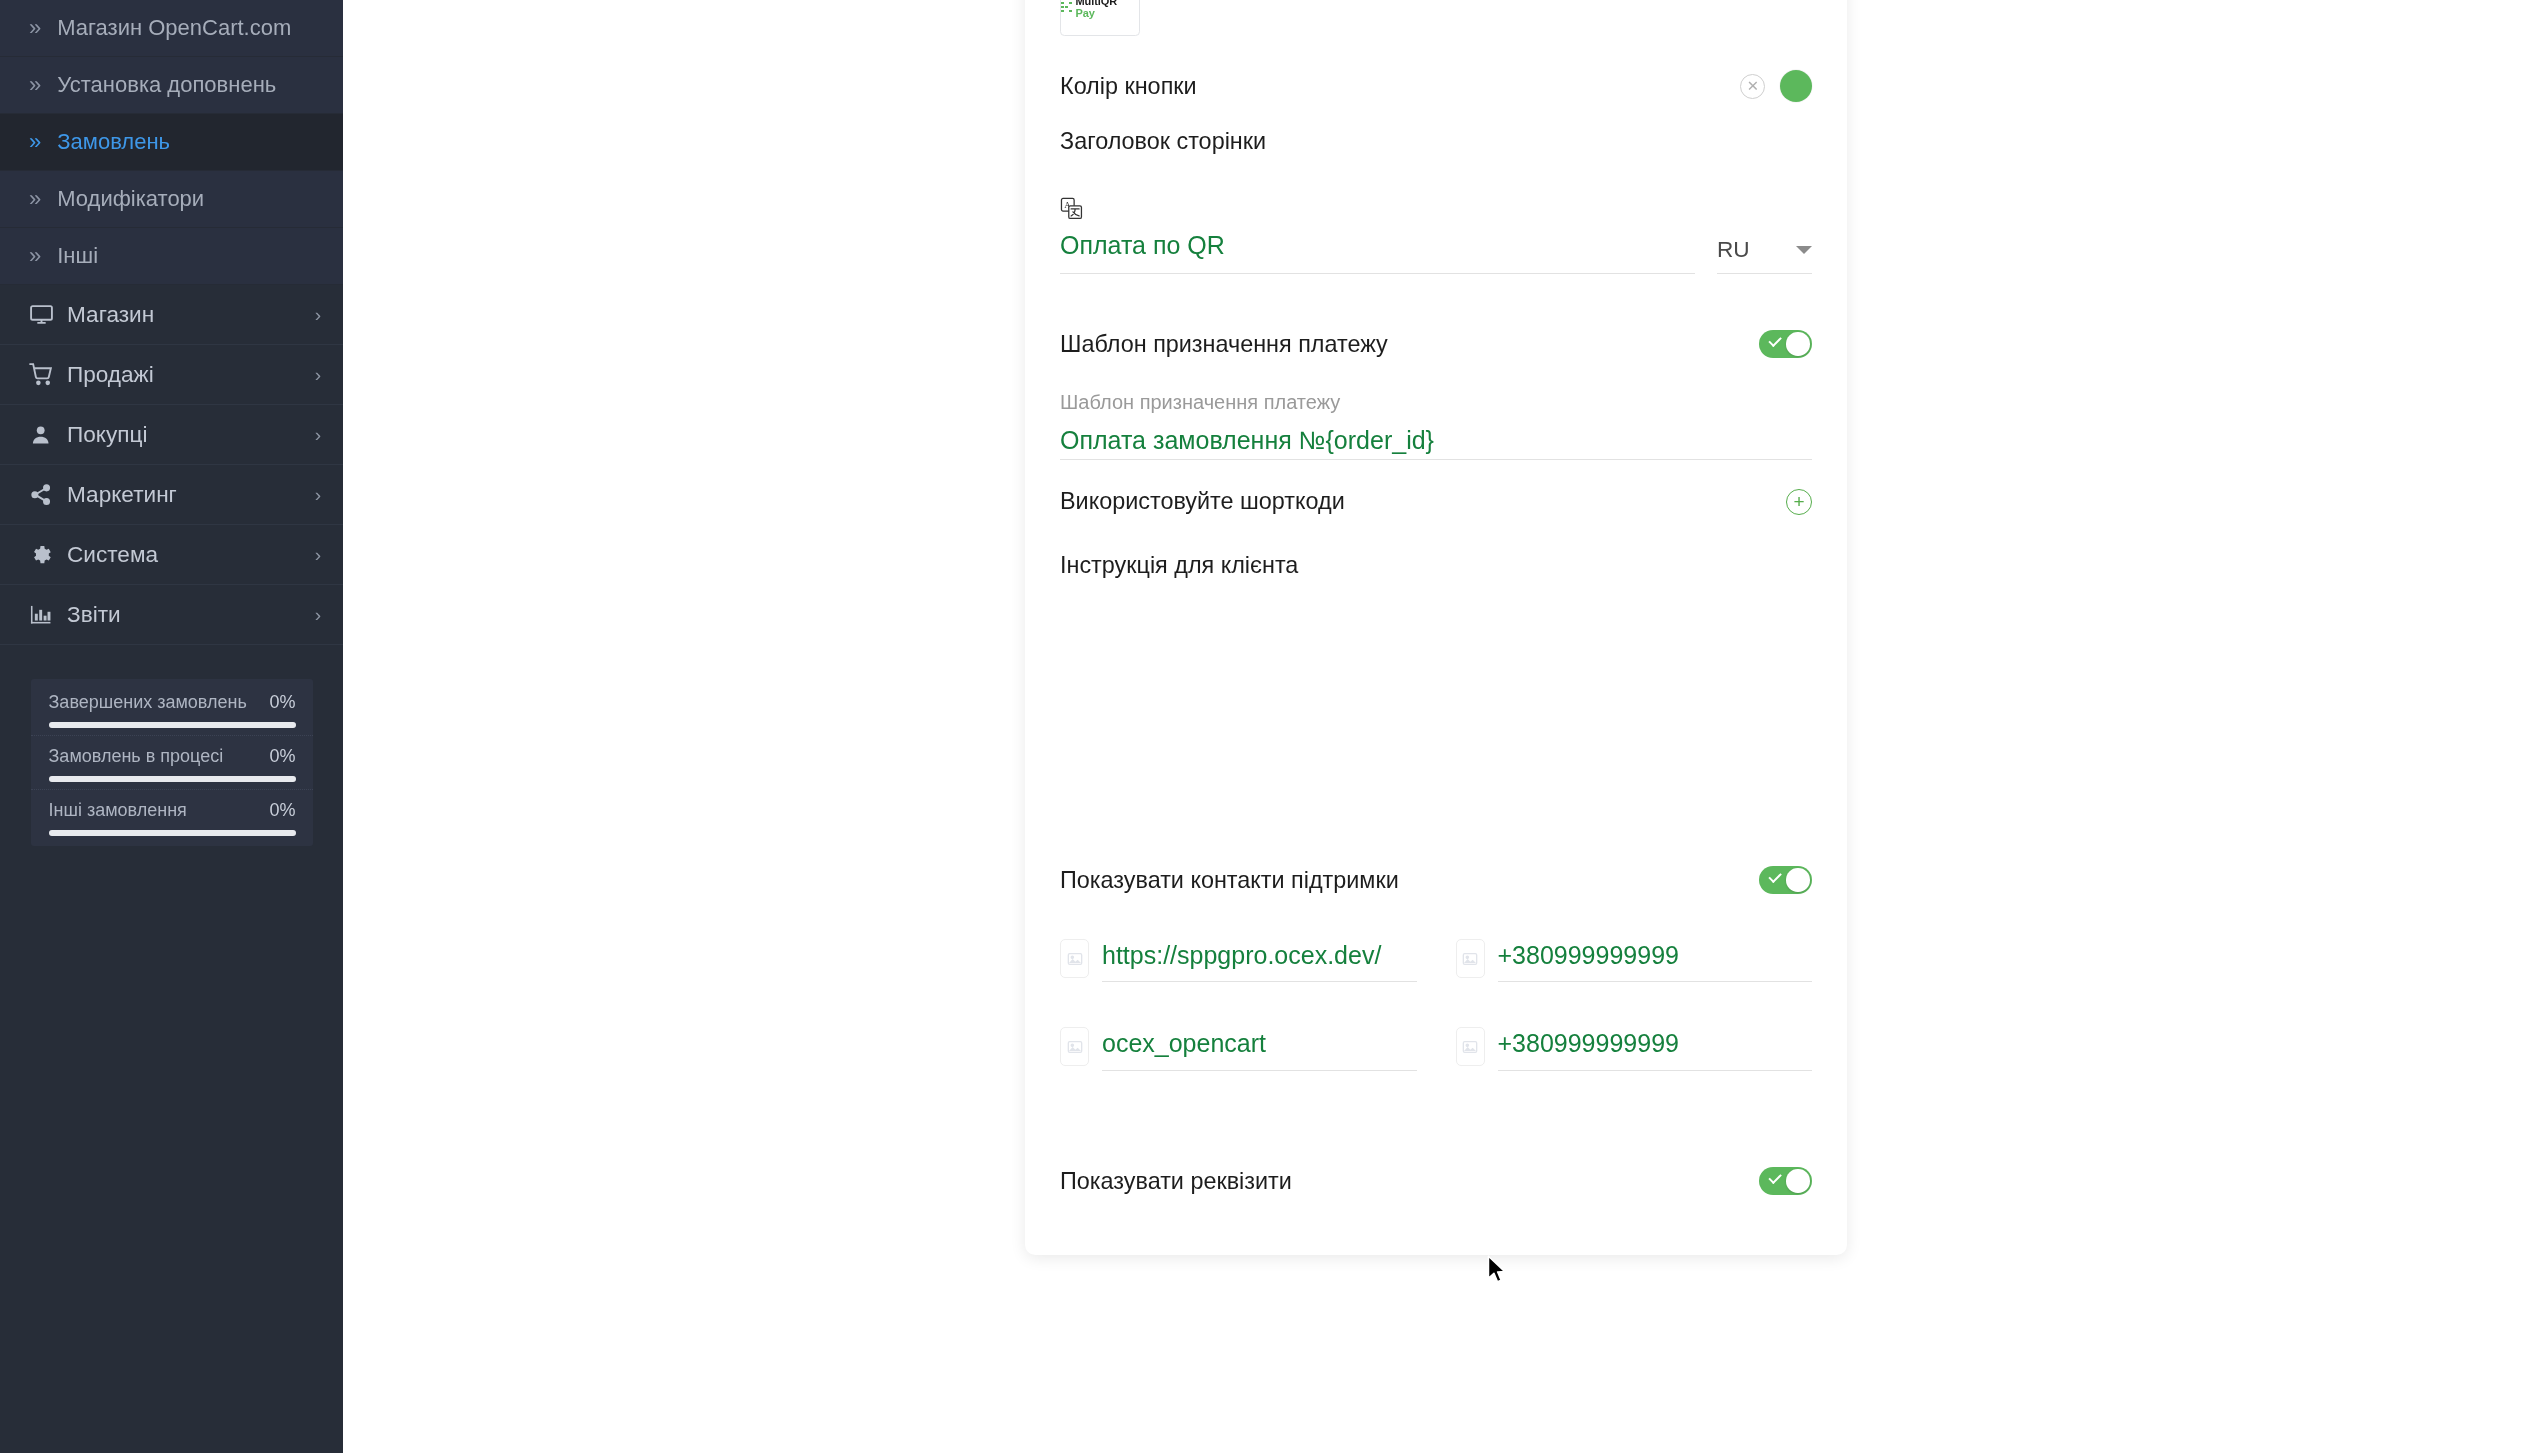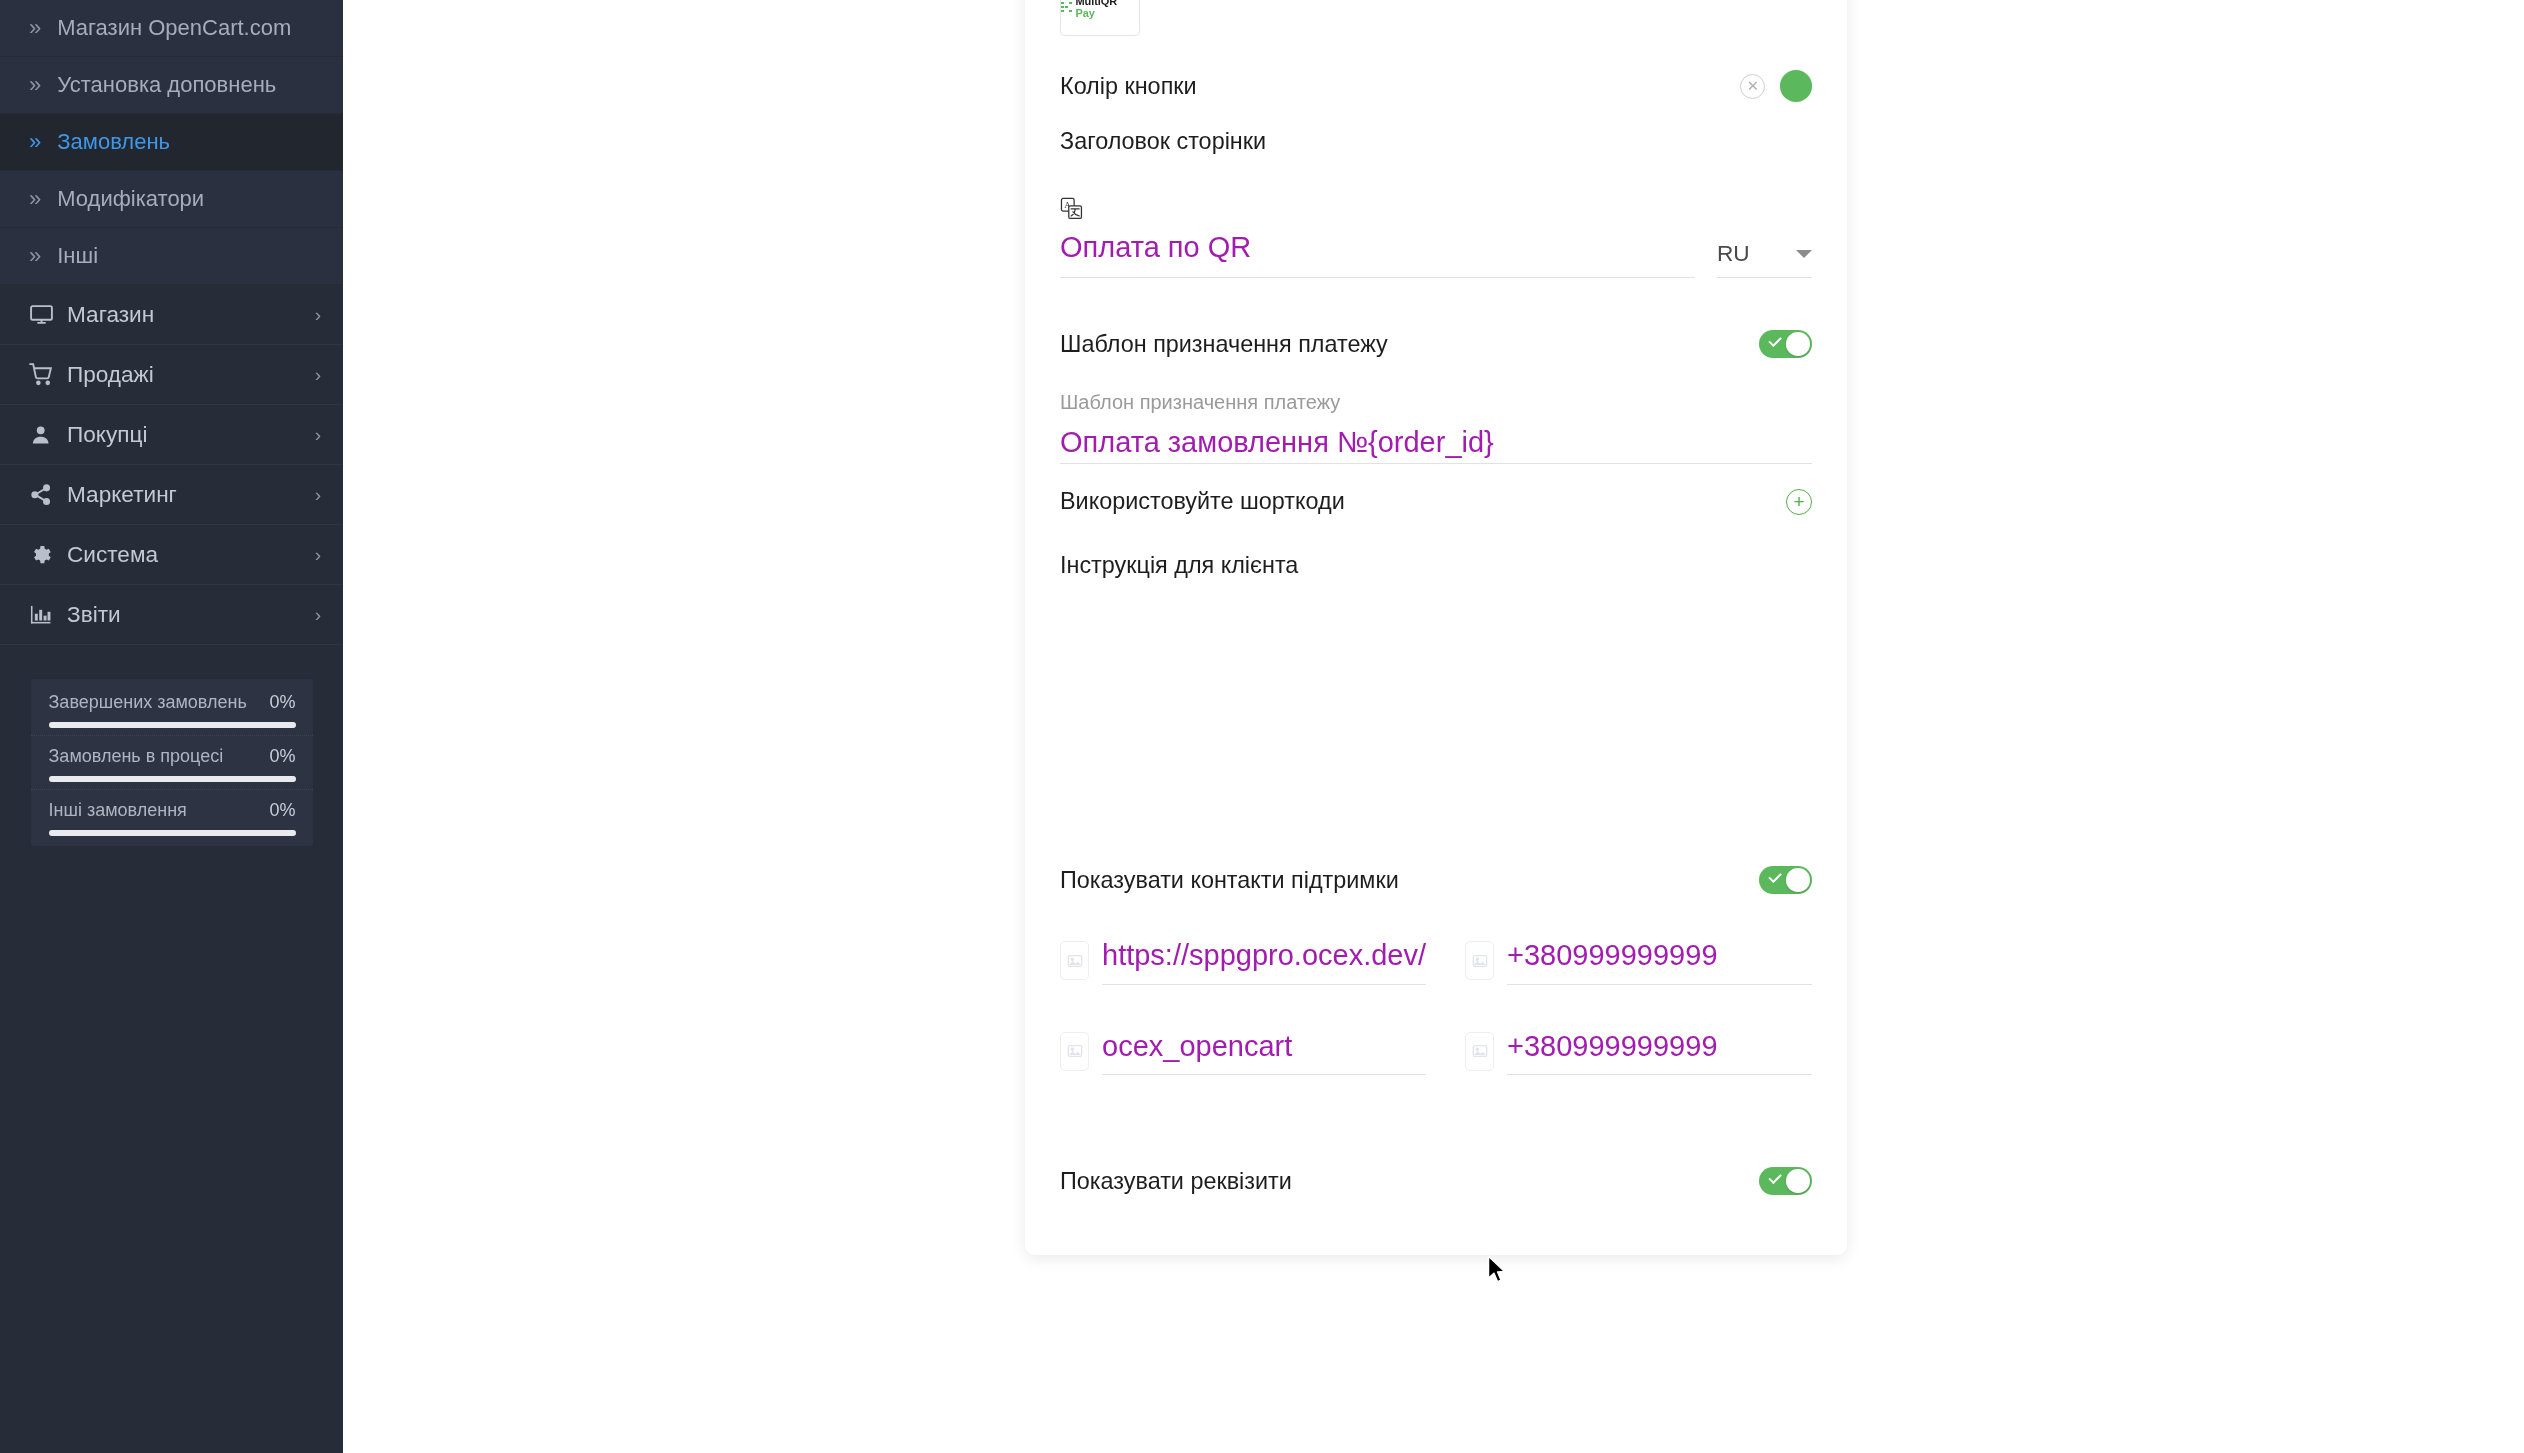--- a/index.html
+++ b/index.html
@@ -93,21 +93,21 @@
   .qr-glyph i.off { background:transparent; }
   .logo-txt { font-size:11px; font-weight:bold; letter-spacing:-0.1px; color:#1b1b1b; }
   .logo-txt .pay { color:#5cb85c; font-weight:bold; }
 
   .row {
     display:flex; align-items:center; justify-content:space-between;
   }
   .row-label { font-size:23.4px; color:#1d1d1d; }
 
   .field-label { font-size:20px; color:#9a9a9a; }
-  .field-value { font-size:29px; color:#a21caf; }
+  .field-value { font-size:25px; color:#15803d; }
   .underline { border-bottom:0.7px solid #e2e2e2; }
 
   
   .abs { position:absolute; }
 
   
   #color-row { left:35px; top:92px; width:752px; }
   .clear-btn {
     width:25px; height:25px; border-radius:50%;
     border:1.1px solid #cfcfcf; color:#b0b0b0;

